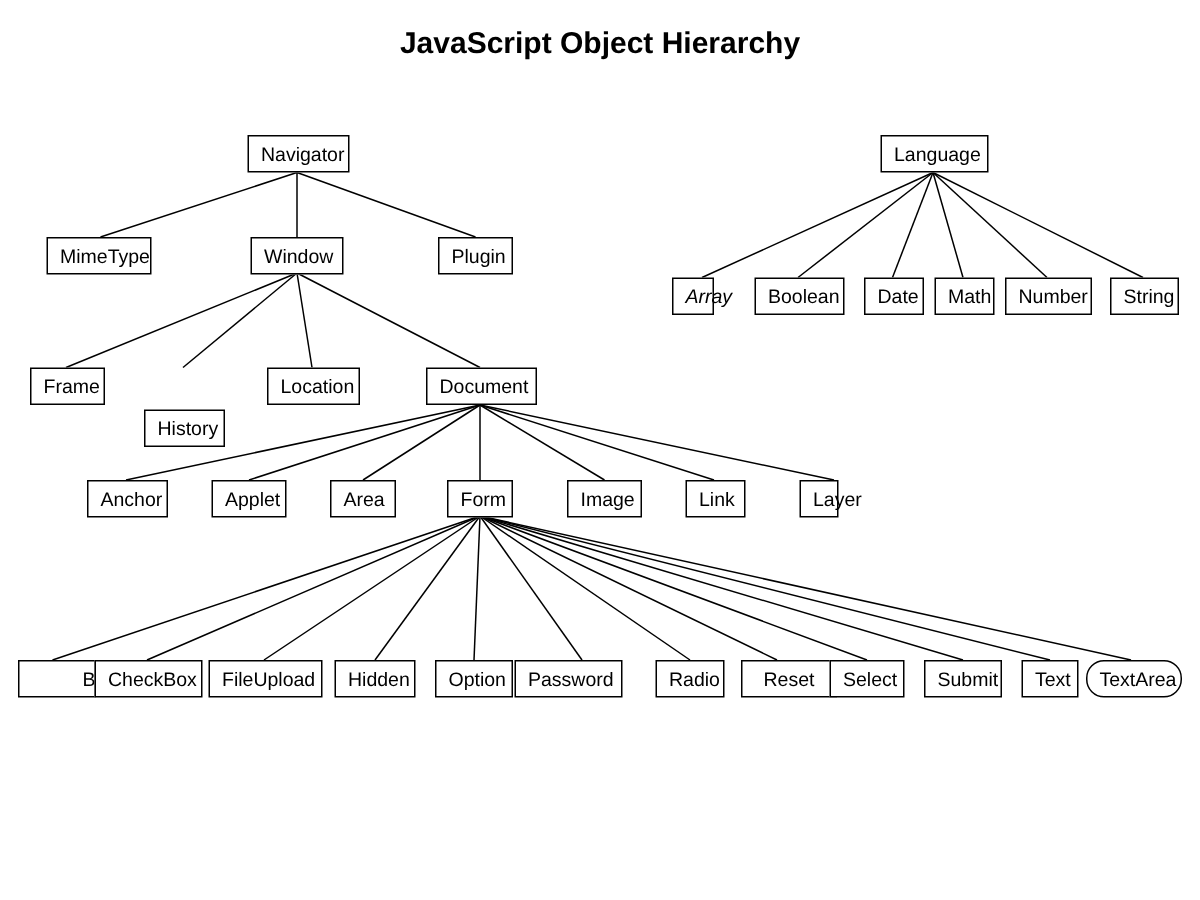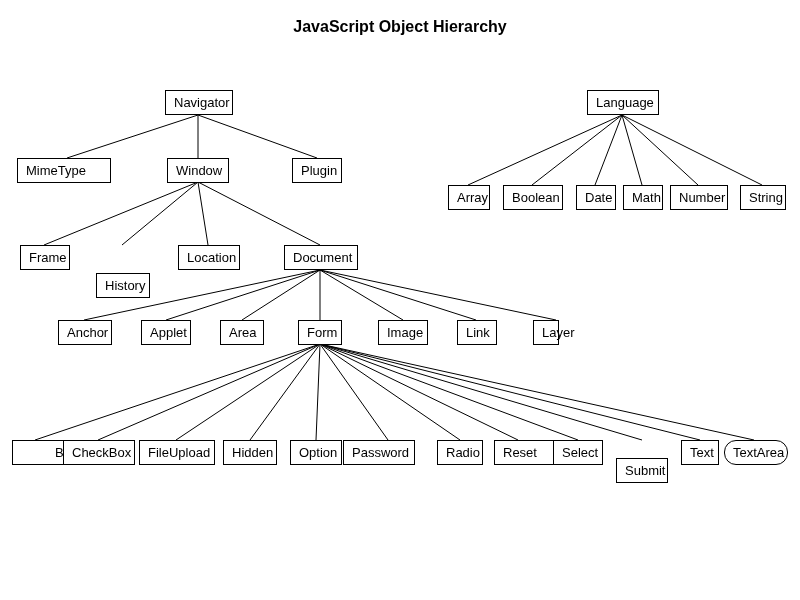--- a/index.html
+++ b/index.html
@@ -11,30 +11,31 @@
     font-family: Arial, Helvetica, sans-serif;
     position: relative;
   }
   .title {
     position: absolute;
     top: 18px;
     left: 0;
     width: 800px;
     text-align: center;
     font-weight: bold;
-    font-size: 16px;
+    font-size: 20px;
   }
   .node {
     position: absolute;
     border: 1px solid black;
     background: white;
     font-size: 13px;
     padding: 4px 8px;
     white-space: nowrap;
     box-sizing: border-box;
+    text-align: center;
   }
   svg.lines {
     position: absolute;
     top: 0;
     left: 0;
     width: 800px;
     height: 600px;
     pointer-events: none;
   }
   svg.lines line {
@@ -83,25 +84,25 @@
   <line x1="320" y1="344" x2="518" y2="440"></line>
   <line x1="320" y1="344" x2="578" y2="440"></line>
   <line x1="320" y1="344" x2="642" y2="440"></line>
   <line x1="320" y1="344" x2="700" y2="440"></line>
   <line x1="320" y1="344" x2="754" y2="440"></line>
 </svg>
 
 <div class="node" style="left:165px; top:90px; width:68px;">Navigator</div>
 <div class="node" style="left:587px; top:90px; width:72px;">Language</div>
 
-<div class="node" style="left:17px;  top:158px; width:94px;">MimeType</div>
+<div class="node" style="left:31px;  top:158px; width:70px;">MimeType</div>
 <div class="node" style="left:167px; top:158px; width:62px;">Window</div>
 <div class="node" style="left:292px; top:158px; width:50px;">Plugin</div>
 
-<div class="node" style="left:448px; top:185px; width:42px;">Array</div>
+<div class="node" style="left:448px; top:185px; width:28px;font-style:italic;">Array</div>
 <div class="node" style="left:503px; top:185px; width:60px;">Boolean</div>
 <div class="node" style="left:576px; top:185px; width:40px;">Date</div>
 <div class="node" style="left:623px; top:185px; width:40px;">Math</div>
 <div class="node" style="left:670px; top:185px; width:58px;">Number</div>
 <div class="node" style="left:740px; top:185px; width:46px;">String</div>
 
 <div class="node" style="left:20px;  top:245px; width:50px;">Frame</div>
 <div class="node" style="left:96px;  top:245px; width:54px;margin-top:28px;">History</div>
 <div class="node" style="left:178px; top:245px; width:62px;">Location</div>
 <div class="node" style="left:284px; top:245px; width:74px;">Document</div>
@@ -116,15 +117,15 @@
 
 <div class="node" style="left:12px;  top:440px; width:48px;padding-left:42px;">Button</div>
 <div class="node" style="left:63px;  top:440px; width:72px;">CheckBox</div>
 <div class="node" style="left:139px; top:440px; width:76px;">FileUpload</div>
 <div class="node" style="left:223px; top:440px; width:54px;">Hidden</div>
 <div class="node" style="left:290px; top:440px; width:52px;">Option</div>
 <div class="node" style="left:343px; top:440px; width:72px;">Password</div>
 <div class="node" style="left:437px; top:440px; width:46px;">Radio</div>
 <div class="node" style="left:494px; top:440px; width:64px;">Reset</div>
 <div class="node" style="left:553px; top:440px; width:50px;">Select</div>
-<div class="node" style="left:616px; top:458px; width:52px;">Submit</div>
+<div class="node" style="left:616px; top:440px; width:52px;">Submit</div>
 <div class="node" style="left:681px; top:440px; width:38px;">Text</div>
 <div class="node" style="left:724px; top:440px; width:64px;border-radius:12px;">TextArea</div>
 
 </body></html>

